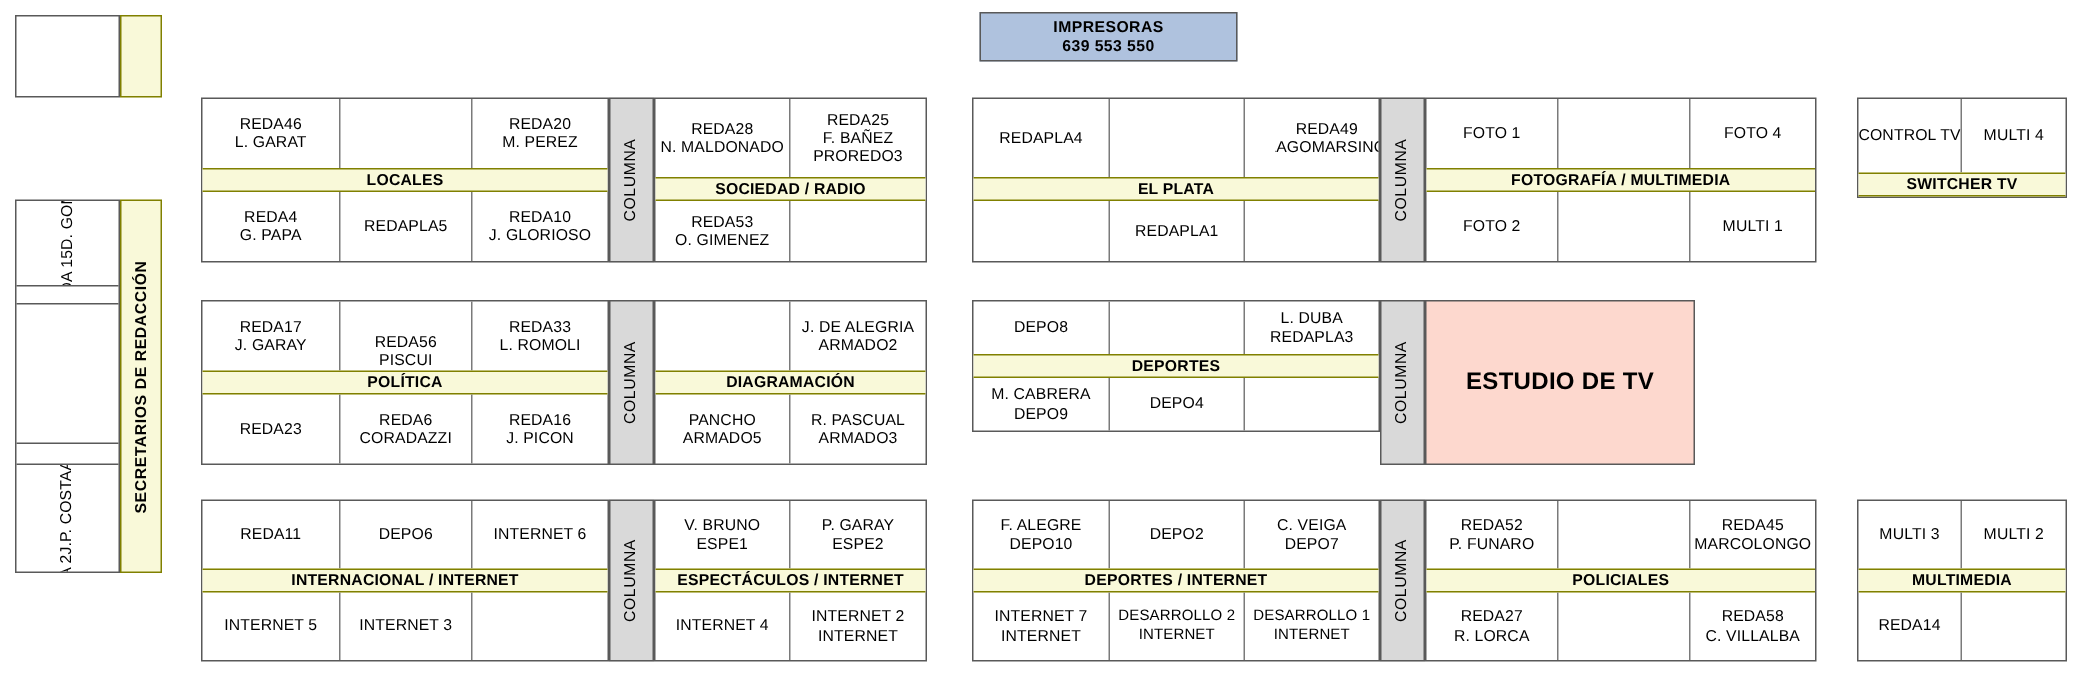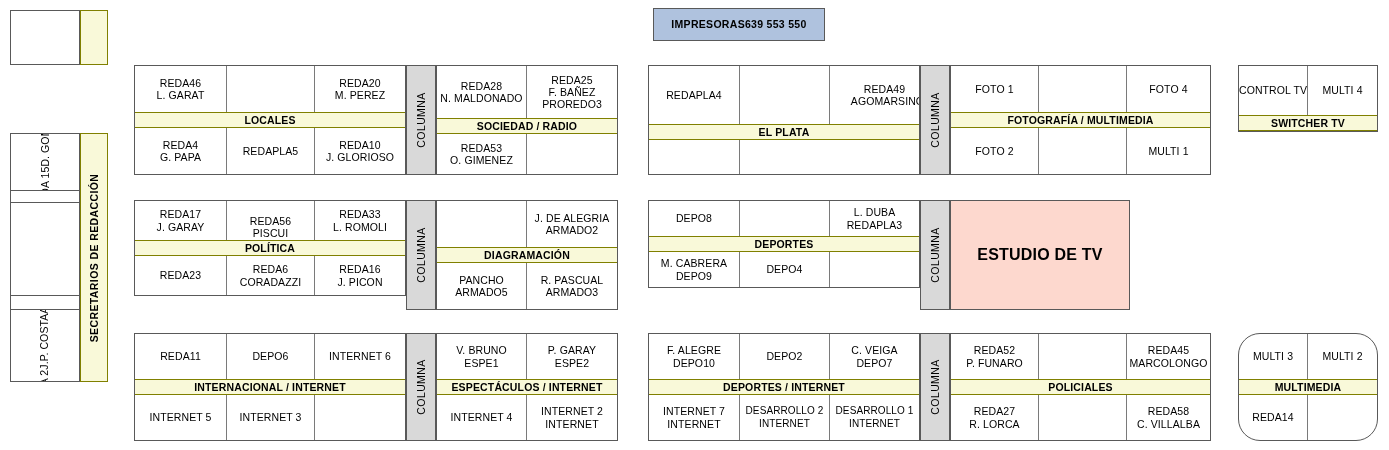--- a/index.html
+++ b/index.html
@@ -103,21 +103,21 @@
     letter-spacing: .2px;
   }
 
   
   .printers {
     position: absolute;
     box-sizing: border-box;
     background: #afc2de;
     border: 1.6px solid #595959;
     display: flex;
-    flex-direction: row;
+    flex-direction: column;
     align-items: center;
     justify-content: center;
     font-weight: bold;
     font-size: 10.5px;
     line-height: 12.5px;
     letter-spacing: .3px;
   }
 
   
   .vcell {
@@ -254,20 +254,23 @@
     <div class="cell" style="flex:1 1 auto;margin-left:20px;">
       <span>REDA49</span>
         <span>LAGOMARSINO</span>
     </div>
   </div>
   <div class="band">EL PLATA</div>
   <div class="row">
     <div class="cell" style="flex:0 0 91px;">
       <span></span>
     </div>
+    <div class="cell" style="flex:0 0 90px;">
+      <span>REDAPLA1</span>
+    </div>
     <div class="cell" style="flex:1 1 auto;">
       <span></span>
     </div>
   </div>
 </div>
 
 <div class="columna" style="left:920px; top:65px; width:30px; height:110px;">
   <span>COLUMNA</span>
 </div>
 
@@ -302,21 +305,21 @@
     <div class="cell" style="flex:1 1 50%;">
       <span>CONTROL TV</span>
     </div>
     <div class="cell" style="flex:1 1 50%;">
       <span>MULTI 4</span>
     </div>
   </div>
   <div class="band">SWITCHER TV</div>
 </div>
 
-<div class="grid" style="left:134px; top:200px; width:272px; height:96px;">
+<div class="grid" style="left:134px; top:200px; width:272px; height:110px;">
   <div class="row">
     <div class="cell" style="flex:0 0 92px;">
       <span>REDA17</span>
         <span>J. GARAY</span>
     </div>
     <div class="cell" style="flex:0 0 88px;justify-content:flex-end;">
       <span>REDA56</span>
         <span>PISCUI</span>
     </div>
     <div class="cell" style="flex:1 1 auto;">
@@ -514,21 +517,21 @@
     <div class="cell" style="flex:0 0 88px;">
       <span></span>
     </div>
     <div class="cell" style="flex:1 1 auto;">
       <span>REDA58</span>
         <span>C. VILLALBA</span>
     </div>
   </div>
 </div>
 
-<div class="grid" style="left:1238px; top:333px; width:140px; height:108px;border-radius:22px;">
+<div class="grid" style="left:1238px; top:333px; width:140px; height:108px;">
   <div class="row">
     <div class="cell" style="flex:1 1 50%;">
       <span>MULTI 3</span>
     </div>
     <div class="cell" style="flex:1 1 50%;">
       <span>MULTI 2</span>
     </div>
   </div>
   <div class="band">MULTIMEDIA</div>
   <div class="row">

